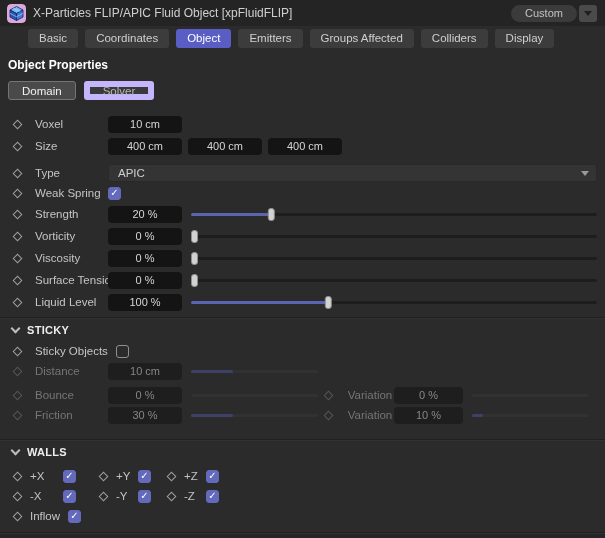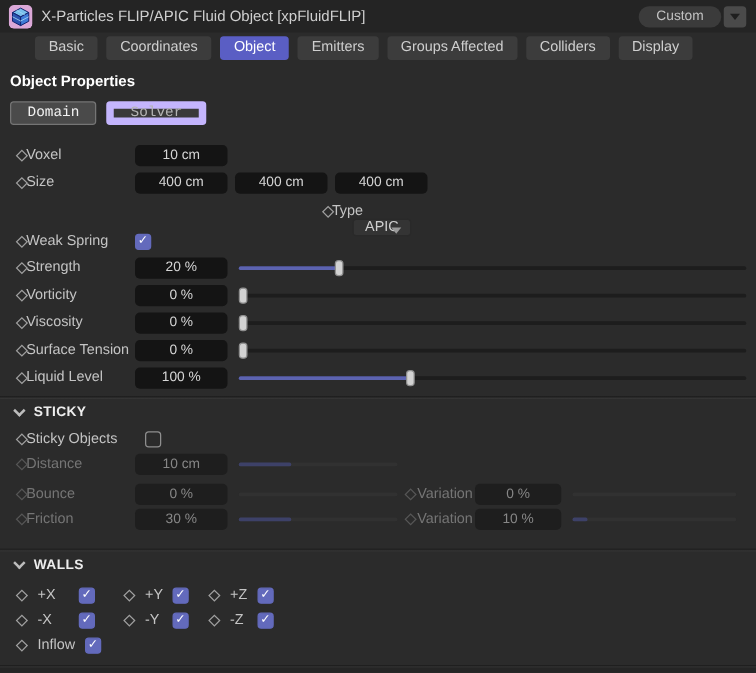--- a/index.html
+++ b/index.html
@@ -20,31 +20,31 @@
     display:flex; align-items:center; justify-content:center; flex:none; }
   .caret-dark { width:0; height:0; border-left:4px solid transparent; border-right:4px solid transparent; border-top:5px solid #1f1f1f; }
   .caret-gray { width:0; height:0; border-left:4px solid transparent; border-right:4px solid transparent; border-top:5px solid #9a9a9a; }
   
   .tabrow { height:24px; display:flex; align-items:center; padding-left:8px;margin-left:20px; }
   .tab { height:19px; padding:0 11px; margin-right:7px; background:#3c3c3c; border-radius:3px;
     font-size:11.5px; color:#cfcfcf; display:flex; align-items:center; cursor:default; }
   .tab.active { background:#5a5ec4; color:#ffffff; }
   
   .props-title { margin:8px 0 0 8px; font-size:12px; font-weight:bold; color:#ffffff; }
-  .mode-row { display:flex; margin:9px 0 0 8px;font-family:Liberation Mono, monospace; }
+  .mode-row { display:flex; margin:9px 0 0 8px; }
   .mode-btn { height:19px; padding:0 13px; margin-right:8px; border-radius:3px; font-size:11.5px;
     display:flex; align-items:center; background:#3a3a3a; color:#b5b5b5; border:6px solid #c4b5fd; }
   .mode-btn.active { background:#4a4a4a; color:#f2f2f2; border:1px solid #757575; }
   
   .params { margin-top:13px; }
   .row { display:flex; align-items:center; height:22px; padding:0 8px 0 14px; }
   .row.h20 { height:20px; }
   .labelcol { width:94px; display:flex; align-items:center; flex:none; }
   .diamond { width:7px; height:7px; border:1px solid #9f9f9f; transform:rotate(45deg); flex:none; }
-  .lab { margin-left:0; font-size:11.5px; color:#c4c4c4; white-space:nowrap; }
+  .lab { margin-left:14px; font-size:11.5px; color:#c4c4c4; white-space:nowrap; }
   .vbox { width:74px; height:17px; background:#141414; border-radius:4px; color:#d6d6d6; font-size:11px;
     display:flex; align-items:center; justify-content:center; flex:none; }
   .vbox + .vbox { margin-left:6px; }
   .slider { flex:1; height:15px; margin-left:9px; position:relative; }
   .track { position:absolute; left:0; right:0; top:6px; height:3px; background:#1d1d1d; border-radius:2px; }
   .fill  { position:absolute; left:0; top:6px; height:3px; background:#5c63b0; border-radius:2px; }
   .handle{ position:absolute; top:1px; width:7px; height:13px; background:#d2d2d2; border:1px solid #8f8f8f; border-radius:3px; }
   .select { flex:1; height:18px; background:#343434; border:1px solid #292929; border-radius:3px;
     display:flex; align-items:center; padding:0 9px; color:#cfcfcf; font-size:11.5px; position:relative; }
   .select .caret-gray { position:absolute; right:7px; top:6px; }
@@ -126,21 +126,21 @@
   <div class="row">
     <div class="labelcol">
       <span class="diamond"></span>
       <span class="lab">Size</span>
     </div>
     <div class="vbox">400 cm</div>
     <div class="vbox">400 cm</div>
     <div class="vbox">400 cm</div>
   </div>
 
-  <div class="row h20" style="margin-top:6px;flex-direction:column;">
+  <div class="row h20" style="margin-top:6px;">
     <div class="labelcol">
       <span class="diamond"></span>
       <span class="lab">Type</span>
     </div>
     <div class="select">
       <span>APIC</span>
       <span class="caret-gray"></span>
     </div>
   </div>
 

